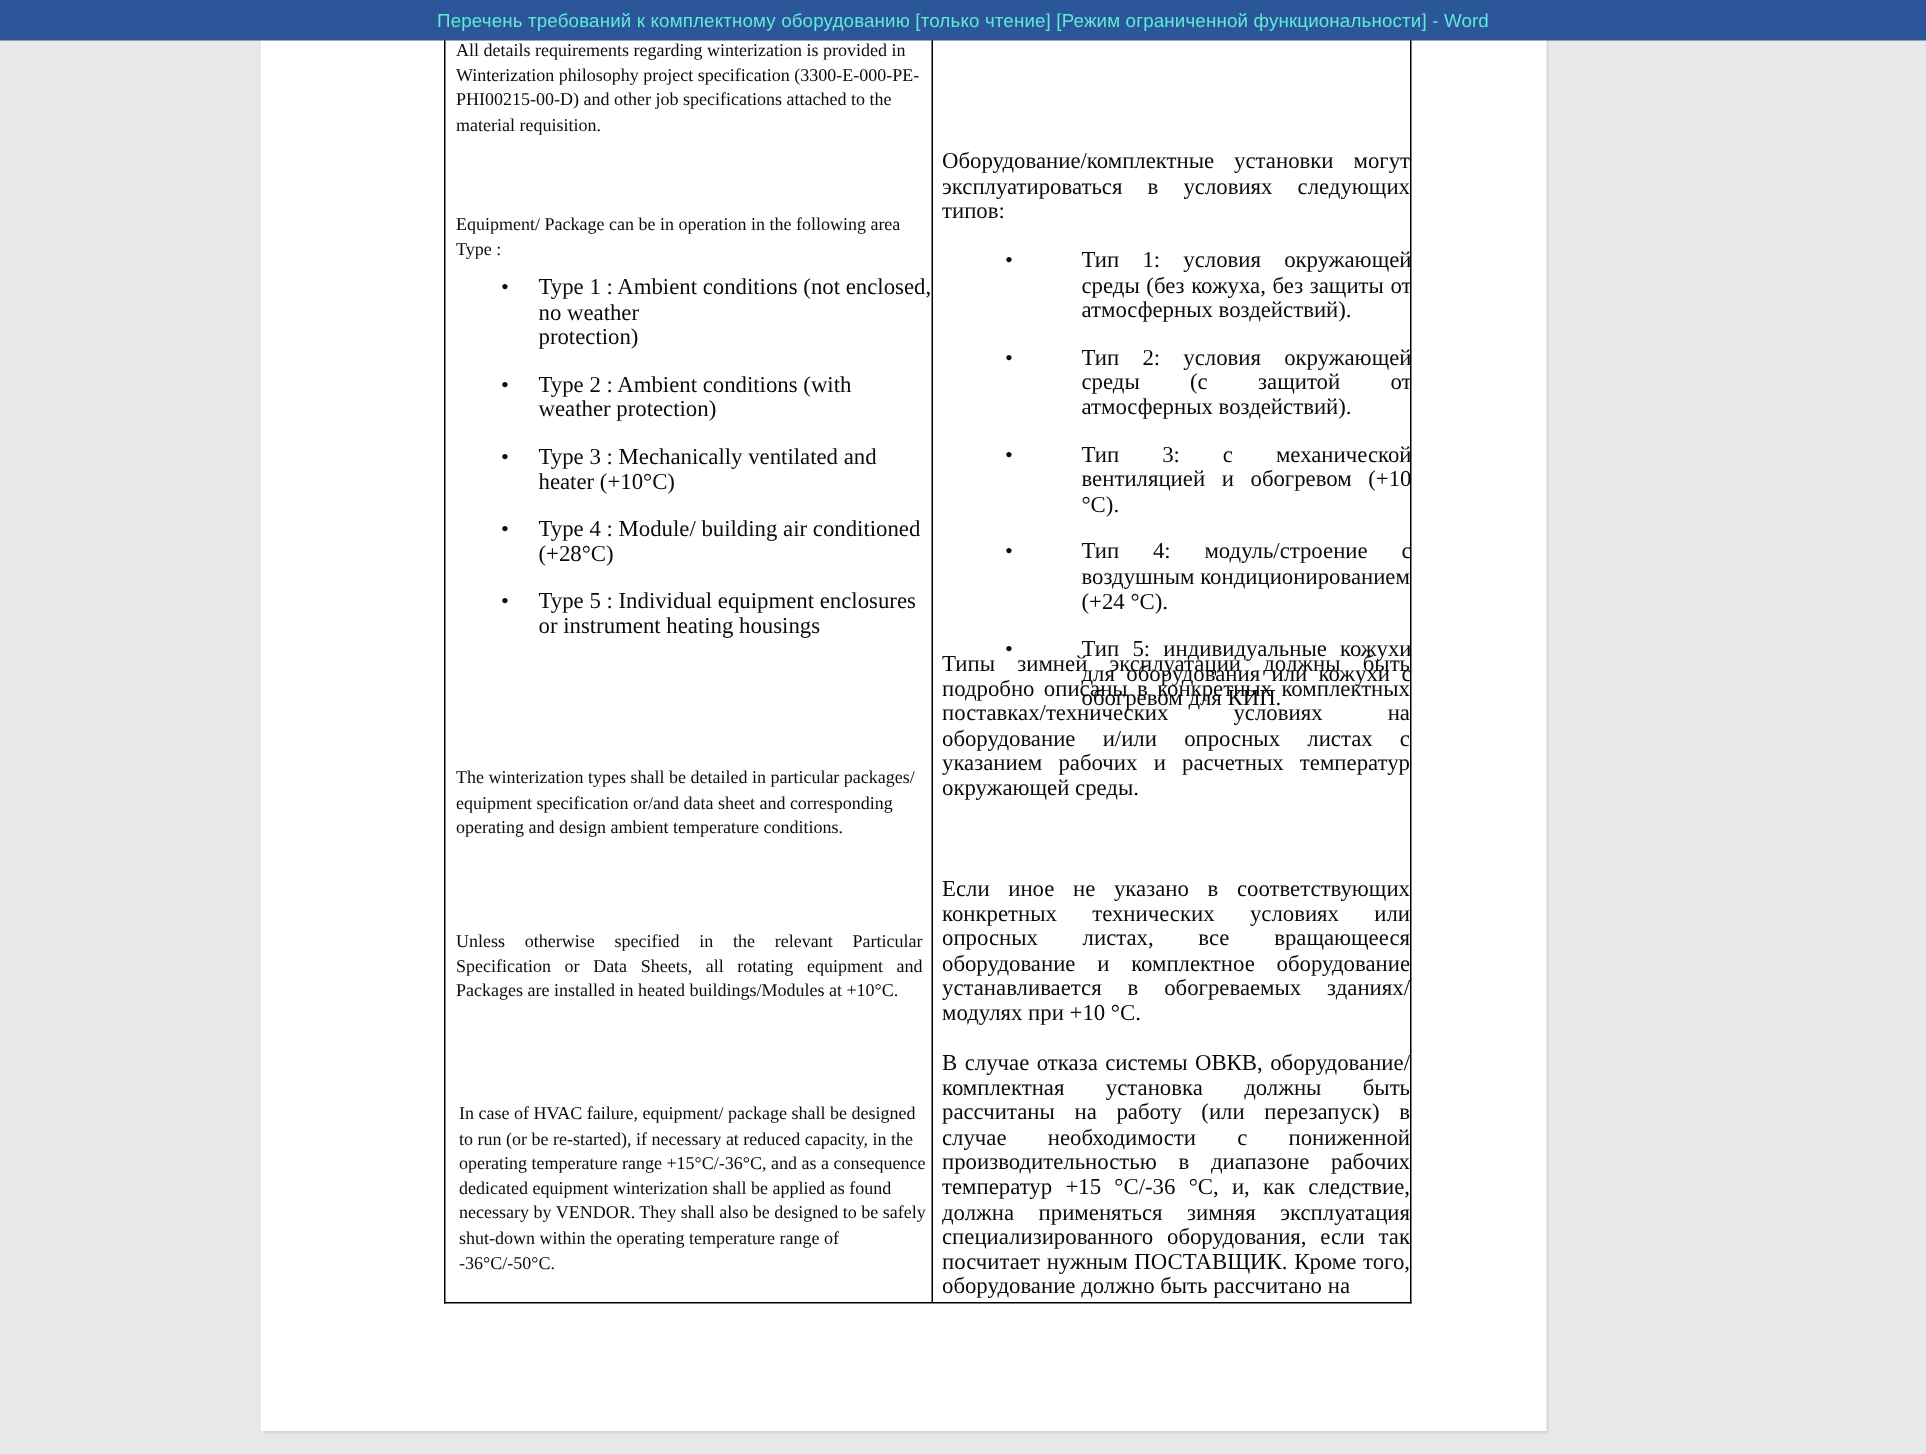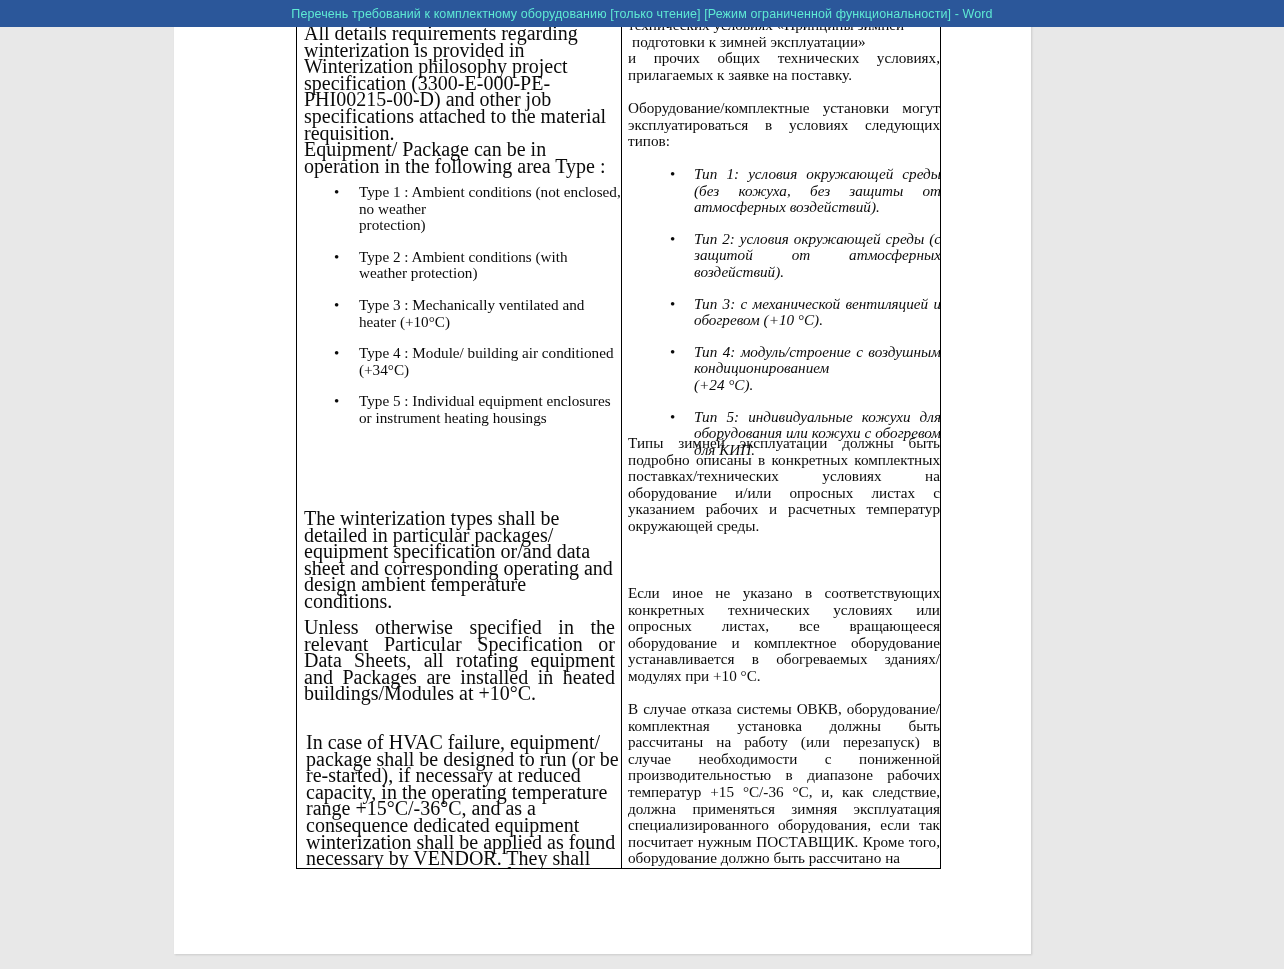--- a/index.html
+++ b/index.html
@@ -76,21 +76,21 @@
     left: 0; top: 0; right: 0; bottom: 0;
   }
 
   
   p.para {
     margin: 0;
     font-size: 15.2px;
     line-height: 16.6px;
     color: #0a0a0a;
   }
-  .en p.para { font-size: 20px; }
+  .en p.para { font-size: 12px; }
   .ru p.para { font-size: 15.2px; }
   .just { text-align: justify; text-align-last: left; }
   .left { text-align: left; }
 
   ul.bullets {
     margin: 0;
     padding: 0;
     list-style: none;
   }
   ul.bullets li {
@@ -109,21 +109,21 @@
     font-size: 15px;
     line-height: 16.6px;
   }
   ul.bullets li .bullet-text {
     display: block;
     margin-left: 55px;
   }
   .en ul.bullets li .bullet-dot { left: 30px; }
   .en ul.bullets li .bullet-text { margin-left: 55px; }
   .ru ul.bullets li .bullet-dot { left: 42px; }
-  .ru ul.bullets li .bullet-text { margin-left: 66px; text-align: justify; text-align-last: left; font-style: italic; }
+  .ru ul.bullets li .bullet-text { margin-left: 93px; text-align: justify; text-align-last: left; }
 
   
   .blk { position: absolute; }
 
   
   #en-p1   { left: 7px;  top: 25px;  width: 312px; }
   #en-p2   { left: 7px;  top: 141px; width: 312px; }
   #en-list { left: 7px;  top: 184px; width: 315px; }
   #en-p3   { left: 7px;  top: 510px; width: 314px; }
   #en-p4   { left: 7px;  top: 619px; width: 311px; }
@@ -166,45 +166,40 @@
             <li style="margin-bottom:15px;">
               <span class="bullet-dot">•</span>
               <span class="bullet-text">Type 2 : Ambient conditions (with weather protection)</span>
             </li>
             <li style="margin-bottom:15px;">
               <span class="bullet-dot">•</span>
               <span class="bullet-text">Type 3 : Mechanically ventilated and heater (+10°C)</span>
             </li>
             <li style="margin-bottom:15px;">
               <span class="bullet-dot">•</span>
-              <span class="bullet-text">Type 4 : Module/ building air conditioned (+34°C)</span>
+              <span class="bullet-text">Type 4 : Module/ building air conditioned (+28°C)</span>
             </li>
             <li>
               <span class="bullet-dot">•</span>
               <span class="bullet-text">Type 5 : Individual equipment enclosures or instrument heating housings</span>
             </li>
           </ul>
 
           <p class="para left blk" id="en-p3">The winterization types shall be detailed in particular packages/ equipment specification or/and data sheet and corresponding operating and design ambient temperature conditions.</p>
 
           <p class="para just blk" id="en-p4">Unless otherwise specified in the relevant Particular Specification or Data Sheets, all rotating equipment and Packages are installed in heated buildings/Modules at +10°C.</p>
 
           <p class="para left blk" id="en-p5">In case of HVAC failure, equipment/ package shall be designed to  run (or be re-started), if necessary at reduced capacity, in the operating temperature range +15°C/-36°C, and as a consequence dedicated equipment winterization shall be applied as found necessary by VENDOR. They shall also be designed to be safely shut-down within the operating temperature range of -36°C/-50°C.</p>
 
         </div>
       </div>
 
       <div class="cell cell-ru ru">
         <div class="cell-inner">
 
-          <div class="blk" id="ru-p0">
-            <p class="para just" style="white-space:nowrap; overflow:hidden;">технических условиях «Принципы зимней</p>
-            <p class="para left" style="padding-left:4px;">подготовки к зимней эксплуатации»</p>
-            <p class="para just">и прочих общих технических условиях, прилагаемых к заявке на поставку.</p>
-          </div>
 
           <p class="para just blk" id="ru-p1">Оборудование/комплектные установки могут эксплуатироваться в условиях следующих типов:</p>
 
           <ul class="bullets blk" id="ru-list">
             <li style="margin-bottom:15px;">
               <span class="bullet-dot">•</span>
               <span class="bullet-text">Тип 1: условия окружающей среды (без кожуха, без защиты от атмосферных воздействий).</span>
             </li>
             <li style="margin-bottom:15px;">
               <span class="bullet-dot">•</span>

